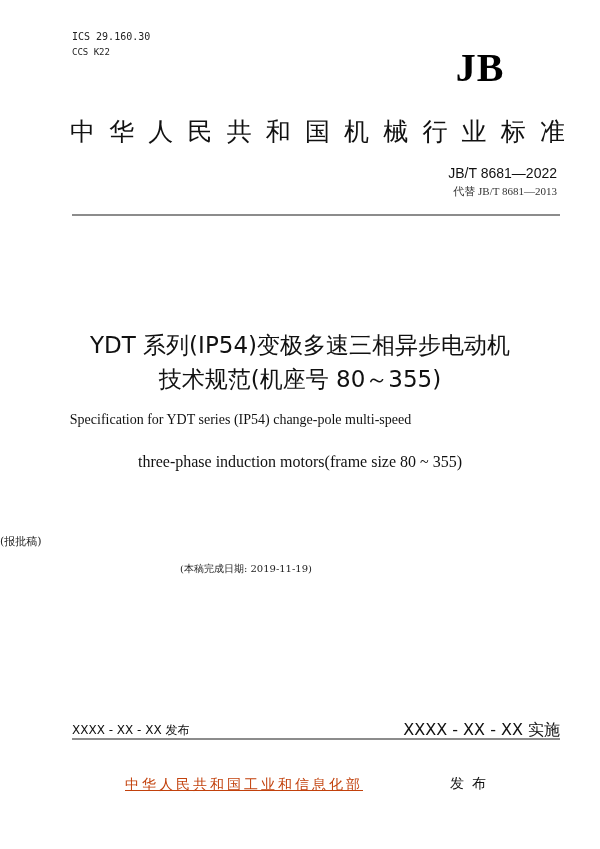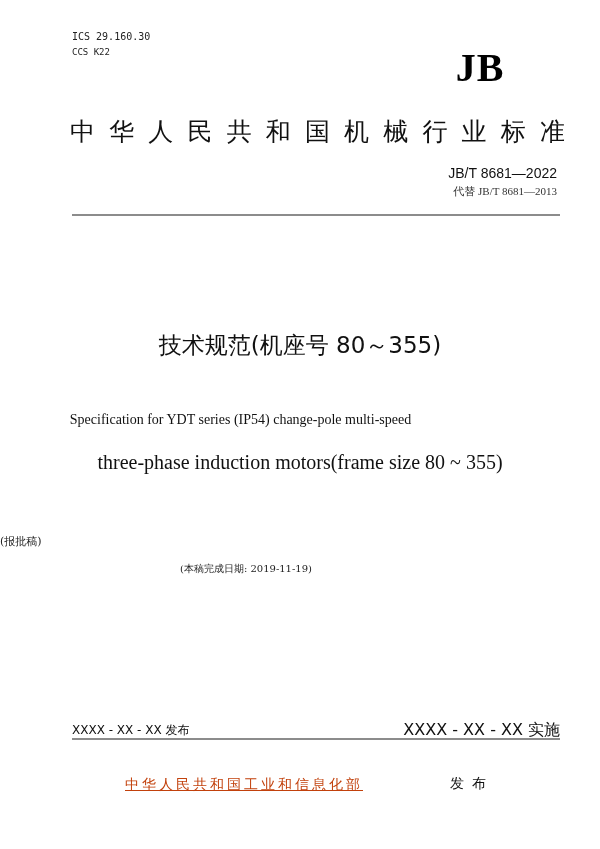--- a/index.html
+++ b/index.html
@@ -91,21 +91,21 @@
       font-family: "Liberation Serif", serif;
       font-size: 14px;
       line-height: 20px;
       color: #111;
     }
     .en-title-2 {
       left: 0; top: 452px;
       width: 600px;
       text-align: center;
       font-family: "Liberation Serif", serif;
-      font-size: 20px;
+      font-size: 16px;
       line-height: 20px;
       color: #111;
     }
     .draft-status {
       left: 0; top: 534px;
       width: 600px;
       font-family: "DejaVu Serif", serif;
       font-size: 11px;
       line-height: 16px;
       color: #222;
@@ -179,20 +179,21 @@
   <span>标</span>
   <span>准</span>
 </div>
 
 <div class="abs std-number">JB/T 8681—2022</div>
 <div class="abs replaces">代替 JB/T 8681—2013</div>
 
 <div class="abs top-rule"></div>
 
 <div class="abs cn-title">
+  <div>YDT 系列(IP54)变极多速三相异步电动机</div>
   <div>技术规范(机座号 80～355)</div>
 </div>
 
 <div class="abs en-title-1">Specification for YDT series (IP54) change-pole multi-speed</div>
 <div class="abs en-title-2">three-phase induction motors(frame size 80 ~ 355)</div>
 
 <div class="abs draft-status">(报批稿)</div>
 <div class="abs draft-date">(本稿完成日期: 2019-11-19)</div>
 
 <div class="abs issue-date">XXXX - XX - XX 发布</div>

